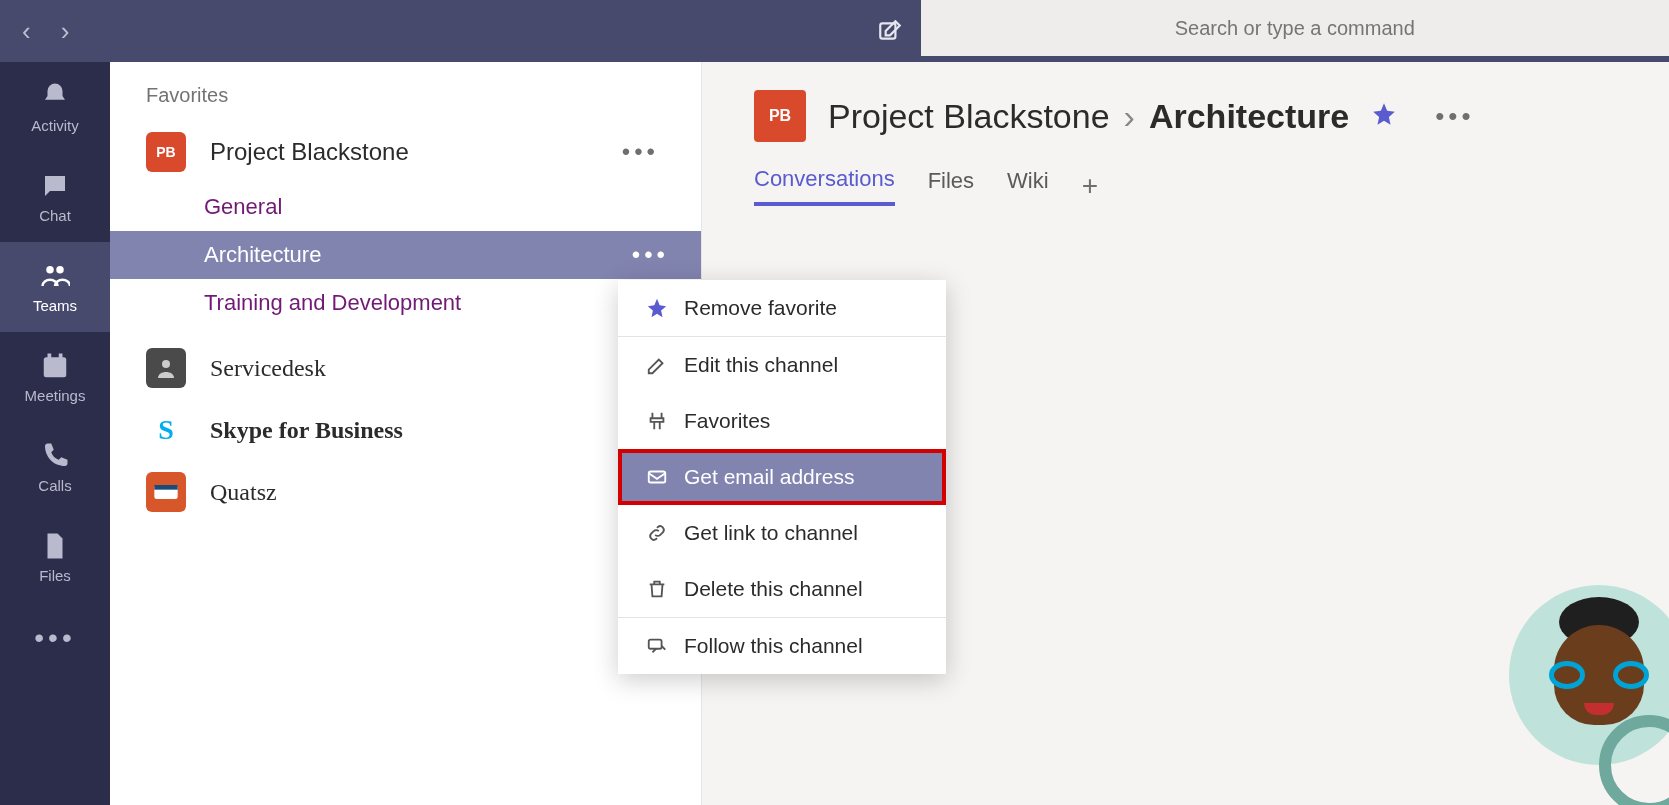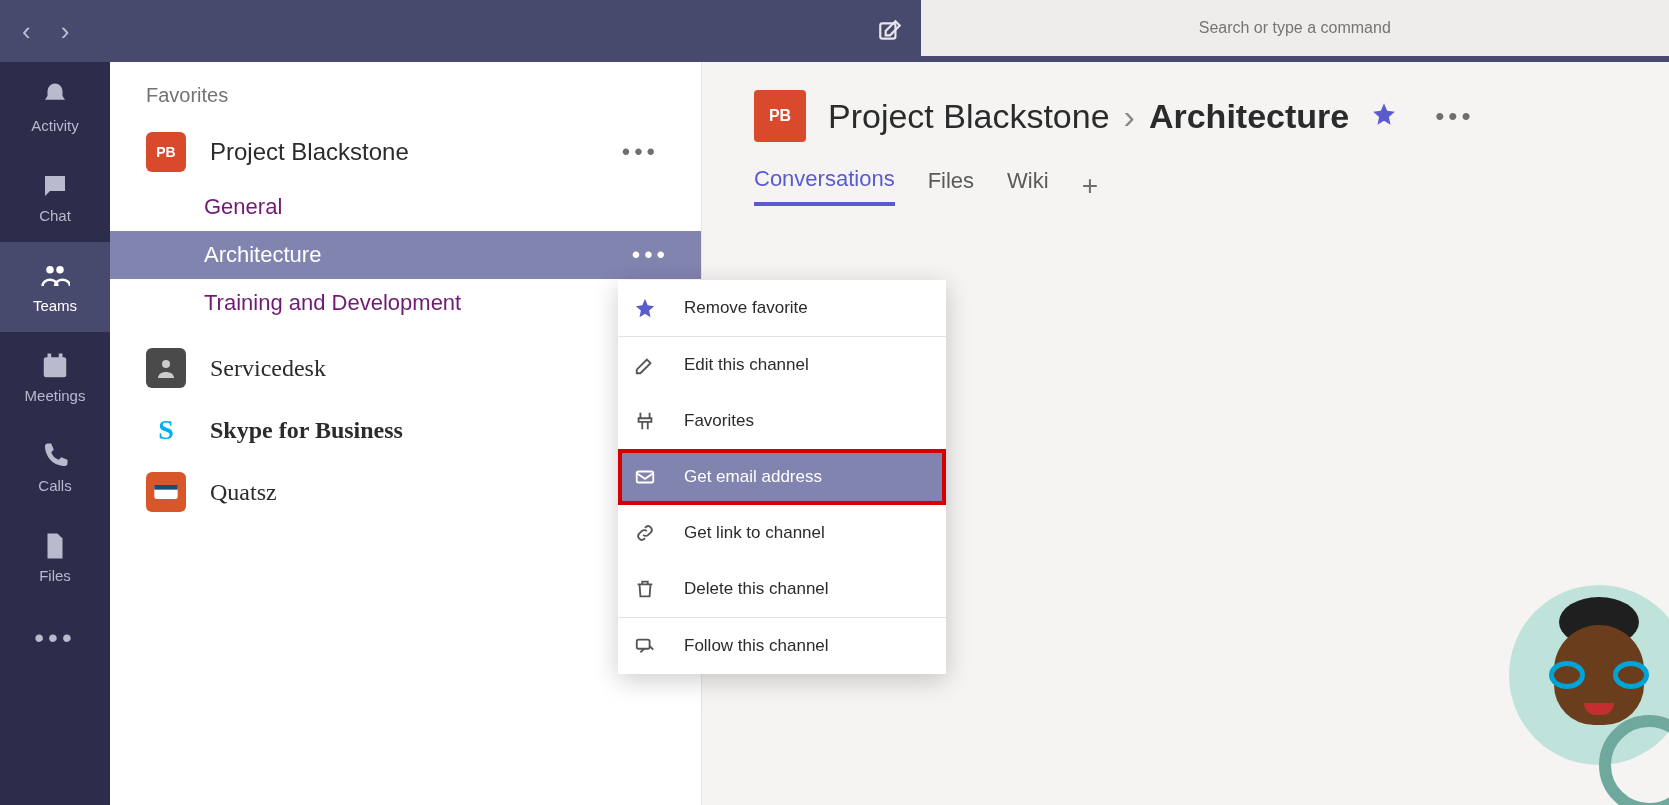--- a/index.html
+++ b/index.html
@@ -14,21 +14,21 @@
     align-items: center;
     color: #fff;
   }
   .nav-arrows { display:flex; gap:30px; padding-left:22px; width:110px; }
   .nav-arrows span { font-size:26px; color:#bdbfd1; }
   .compose-icon { width:62px; display:flex; align-items:center; justify-content:center; }
   .compose-icon svg { width:26px; height:26px; stroke:#e6e6ef; }
   .search-wrap { flex:1; height:62px; display:flex; align-items:flex-start; }
   .search-input {
     height:56px; width:100%; border:none; background:#eeedec;
-    font-size:16px; color:#be185d; text-align:center; padding:0 20px;
+    font-size:20px; color:#be185d; text-align:center; padding:0 20px;
   }
 
   
   .main { flex:1; display:flex; min-height:0; }
   .leftrail {
     width:110px; background:#2b2d4a; display:flex; flex-direction:column; align-items:center;
   }
   .rail-item {
     width:110px; height:90px; display:flex; flex-direction:column; align-items:center; justify-content:center;
     color:#b9bacd; gap:6px;
@@ -101,22 +101,22 @@
   .person-avatar .mouth { position:absolute; top:118px; width:30px; height:12px; background:#c32f2f; border-radius:0 0 20px 20px; }
   .magnifier { position:absolute; right:0; bottom:0; width:120px; height:120px; transform:translate(30px,30px);}
   .magnifier .circle { width:100px; height:100px; border:12px solid #6fa89d; border-radius:50%; position:absolute; right:0; top:0;}
 
   
   .context-menu {
     position:absolute; left:618px; top:280px; width:328px; background:#fff;
     box-shadow:0 6px 24px rgba(0,0,0,0.2); z-index:50;
   }
   .menu-item {
-    display:flex; align-items:center; height:56px; padding-left:16px; gap:28px;
-    font-size:17px; color:#2b2b2b;
+    display:flex; align-items:center; height:56px; padding-left:28px; gap:16px;
+    font-size:21px; color:#2b2b2b;
   }
   .menu-item.highlight { background:#8284b0; color:#ffffff; }
   .menu-item.outlined { box-shadow: 0 0 0 4px #d40000 inset; }
   .menu-item svg { width:22px; height:22px; stroke:#555; fill:none; stroke-width:2; }
   .menu-item.highlight svg { stroke:#fff; }
   .menu-item .star-fill { fill:#595bcf; stroke:none; }
   .menu-sep { height:1px; background:#e3e3e3; }
 
 </style>
 </head>

